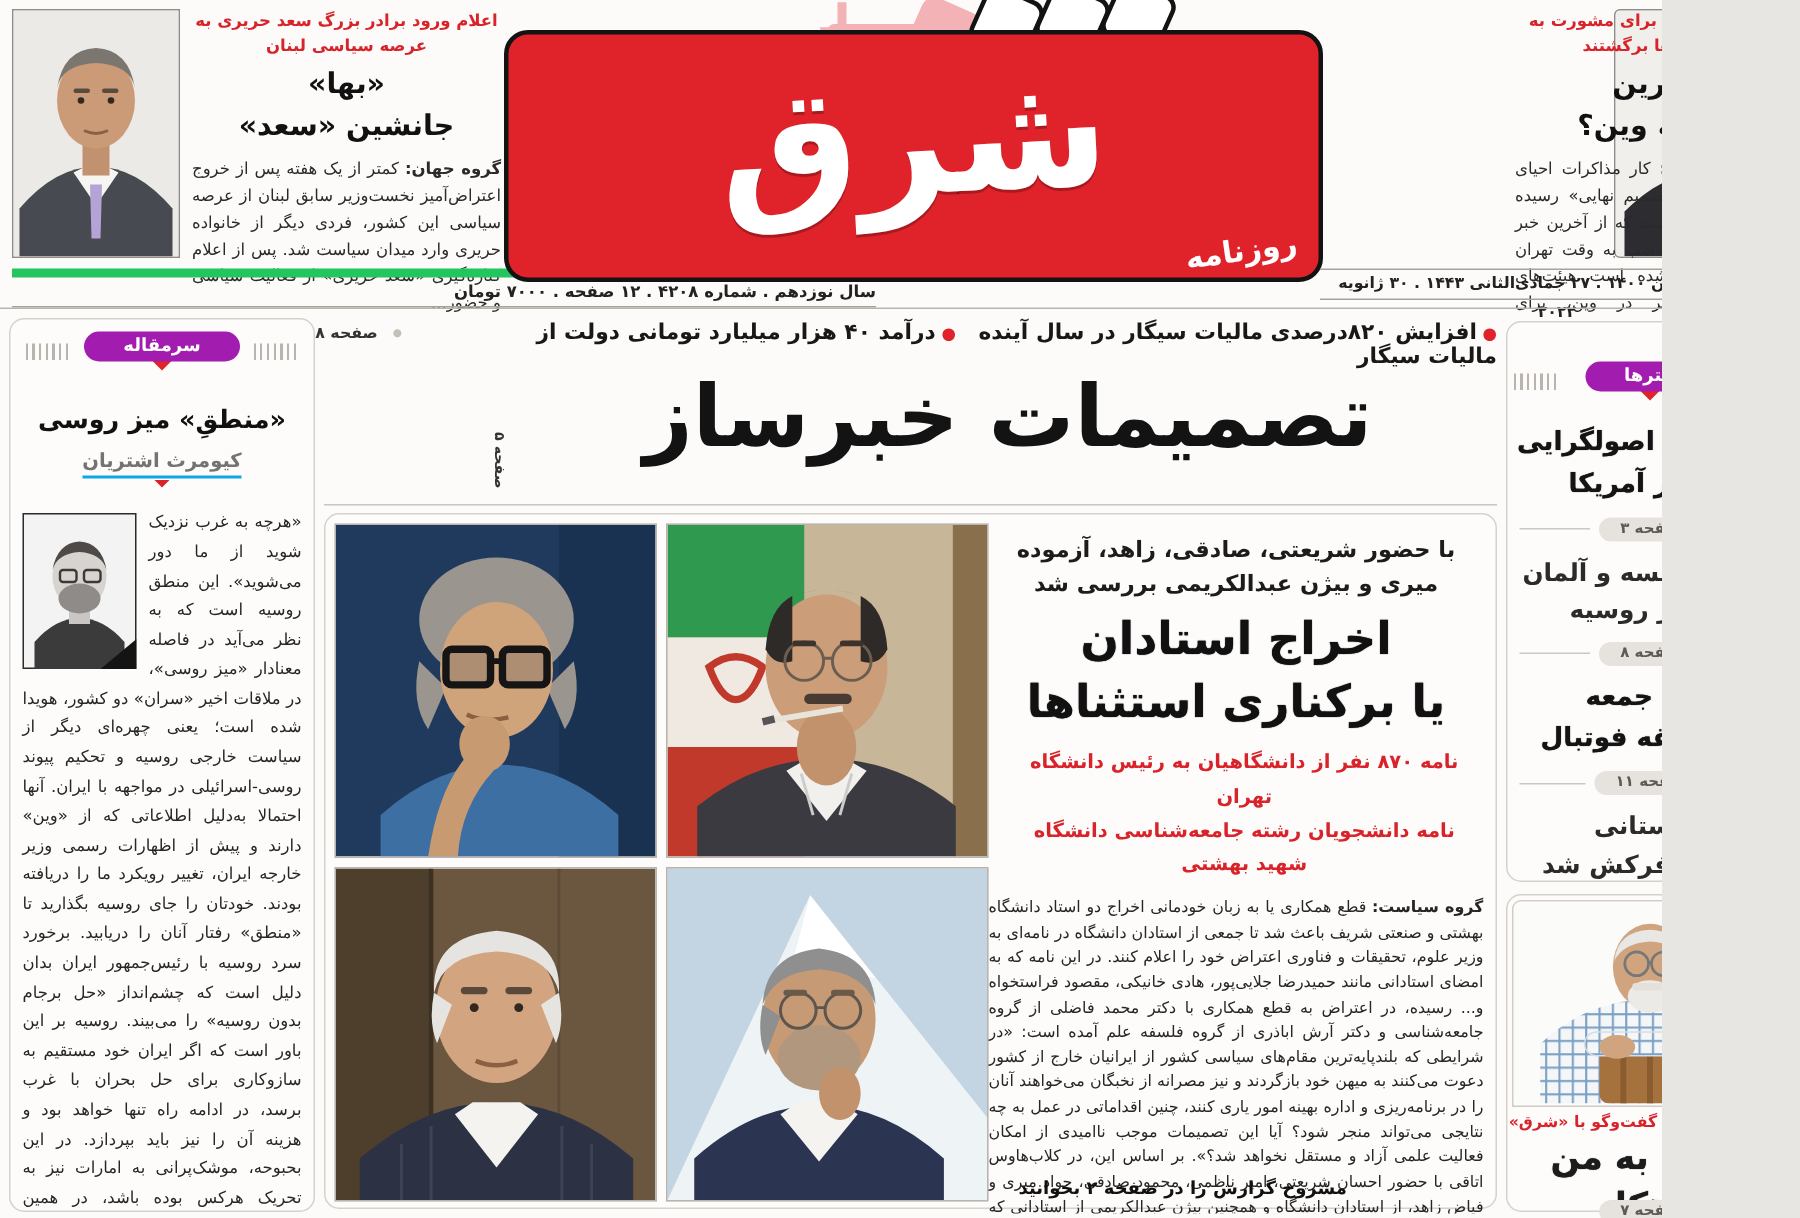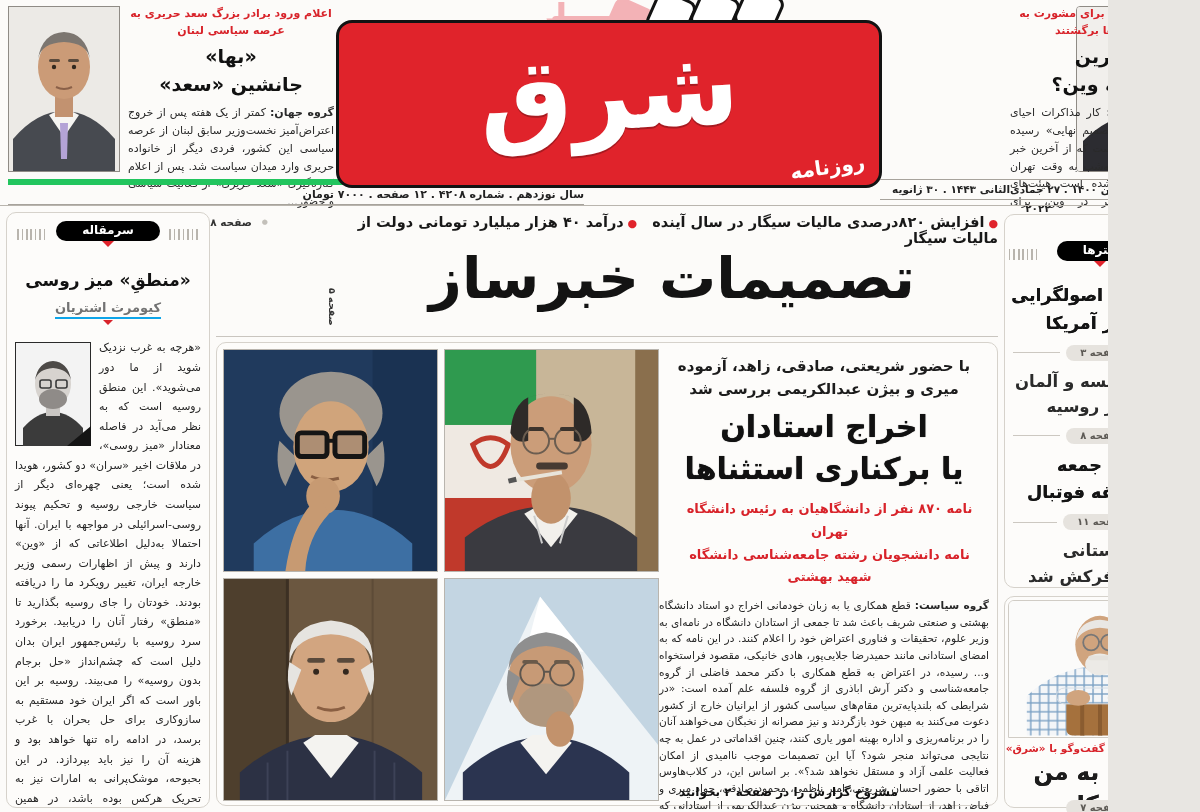--- a/index.html
+++ b/index.html
@@ -1,20 +1,20 @@
 <!DOCTYPE html>
 <html lang="fa"><head>
 <meta charset="utf-8">
 <style>
   html,body{margin:0;padding:0;background:#e8e6e2;}
   .page{position:relative;width:1108px;height:812px;background:#fcfbf9;overflow:hidden;
         font-family:"DejaVu Sans",sans-serif;color:#1c1c1c;}
   .abs{position:absolute;}
   
-  .pill-label{display:inline-block;background:#000000;color:#fff;font-size:12px;font-weight:bold;
+  .pill-label{display:inline-block;background:#a21caf;color:#fff;font-size:12px;font-weight:bold;
               padding:2px 26px 4px;border-radius:11px;line-height:1.2;}
   .pill-tri{width:0;height:0;border:7px solid transparent;border-top-color:#e0232b;margin:-1px auto 0;}
   .comb{position:absolute;top:10px;width:30px;height:11px;
         background:repeating-linear-gradient(90deg,#b9b5ae 0 1.5px,transparent 1.5px 4.5px);}
   .gray-pill{display:inline-block;background:#e6e3de;color:#5d5a55;font-size:10px;font-weight:bold;
              padding:1px 14px 2px;border-radius:9px;line-height:1.3;}
   .dot-row{display:flex;align-items:center;justify-content:center;gap:10px;}
   .dot-row::before,.dot-row::after{content:"●";color:#c3c0ba;font-size:7px;}
   .pill-line{display:flex;align-items:center;gap:6px;margin:8px 8px;}
   .pill-line::before,.pill-line::after{content:"";flex:1;border-top:1px solid #ccc8c1;}

